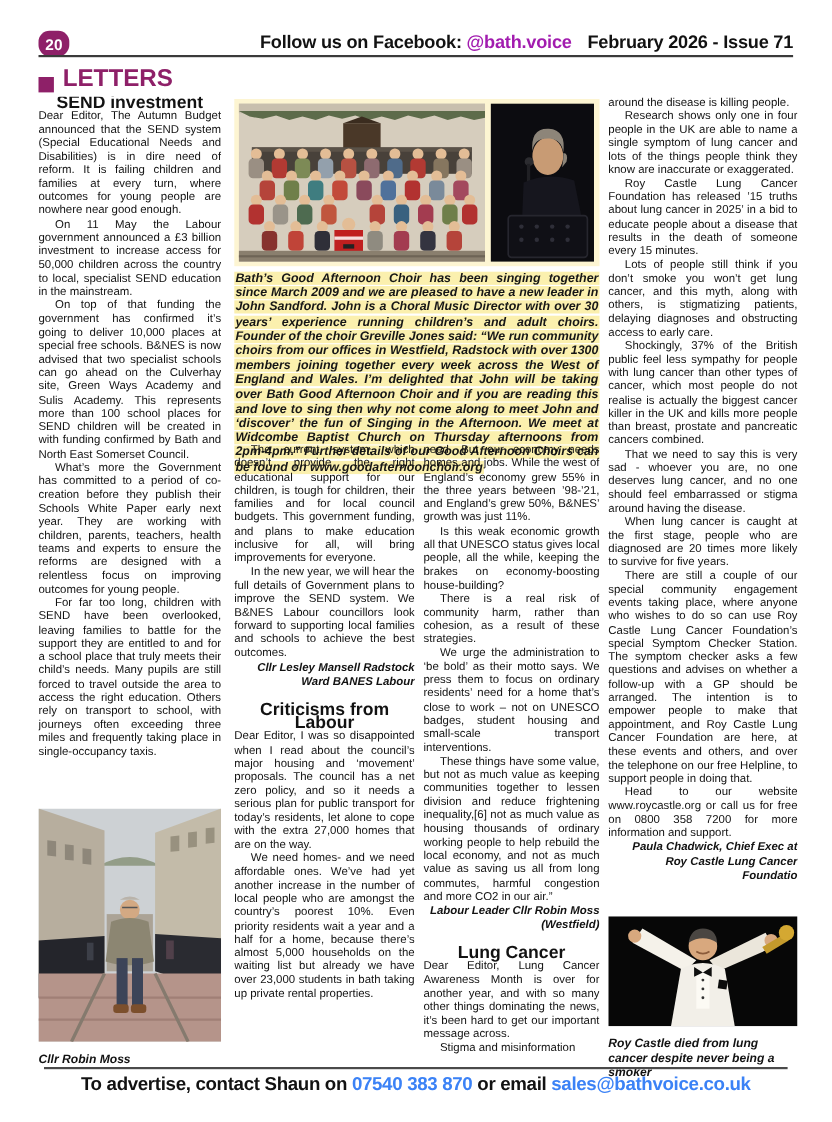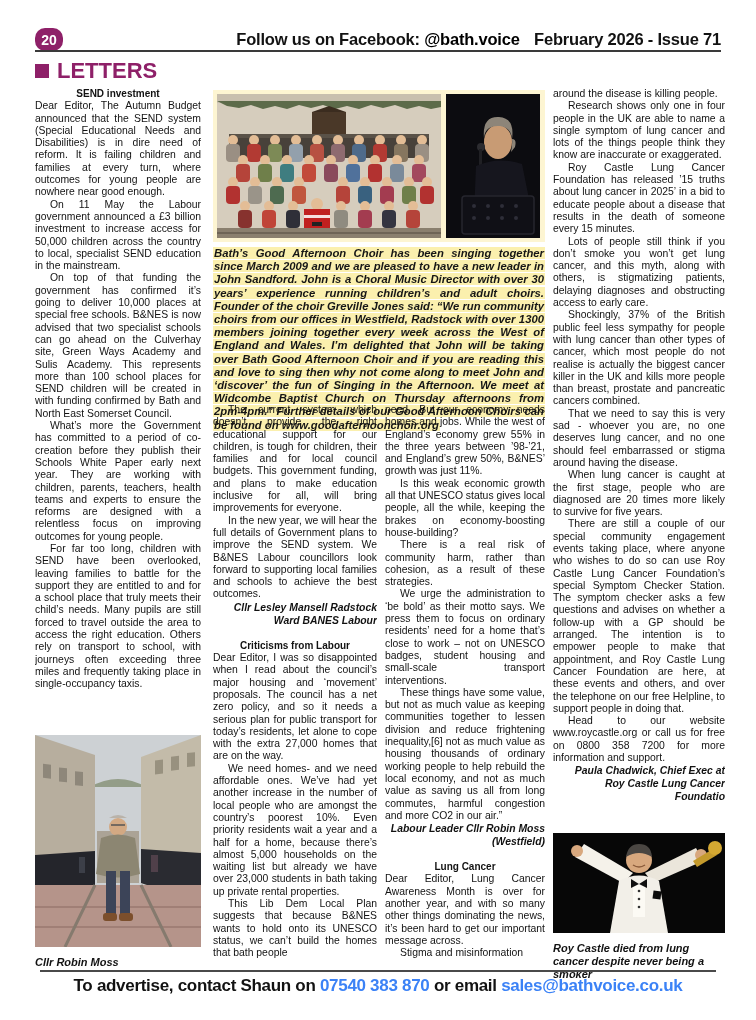--- a/index.html
+++ b/index.html
@@ -7,33 +7,33 @@
   body { font-family:"Liberation Sans", sans-serif; color:#121212; }
   .page { position:relative; width:756px; height:1020px; background:#fff; overflow:hidden; }
 
   
   .pagenum { position:absolute; left:35px; top:28px; width:28px; height:23px;
              background:#8e2068; color:#fff; font-weight:bold; font-size:14px;
              display:flex; align-items:center; justify-content:center;border-radius:10px; }
   .header-rule { position:absolute; left:35px; top:50px; width:686px; height:2px; background:#3a3a3a; }
   .fb-line { position:absolute; left:0; top:30px; width:756px; text-align:center;
              font-size:16.5px; font-weight:bold; letter-spacing:-0.2px; }
-  .fb-line .handle { color:#000000;margin-top:33px; }
+  .fb-line .handle { color:#a21caf;margin-top:33px; }
   .issue { position:absolute; right:35px; top:30px; font-size:16.5px; font-weight:bold; letter-spacing:-0.2px; }
 
   
-  .section-head { position:absolute; left:35px; top:58px; display:flex; align-items:center; gap:8px; }
+  .section-head { position:absolute; left:35px; top:58px; display:flex; align-items:flex-end; gap:8px; }
   .section-square { width:14px; height:14px; background:#8e2068; }
   .section-title { color:#8e2068; font-weight:bold; font-size:22px; letter-spacing:0px; }
 
   
   .col { position:absolute; font-size:10.4px; line-height:12.3px; text-align:justify; overflow:hidden; }
   .col p { text-indent:15px; }
   .col p.noindent { text-indent:0; }
-  .letter-title { font-weight:bold; text-align:center; font-size:10px; text-indent:0 !important; }
+  .letter-title { font-weight:bold; text-align:center; font-size:16px; text-indent:0 !important; }
   .letter-title.spaced { margin-top:13px; }
   .sig { font-weight:bold; font-style:italic; text-align:right; line-height:13px; }
   #col1 { left:35px;  top:88px;  width:166px; height:646px; }
   #col2 { left:213px; top:404px; width:164px; height:572px; }
   #col3 { left:385px; top:404px; width:160px; height:572px; }
   #col4 { left:553px; top:88px;  width:172px; height:744px; }
 
   
   .photo-block { position:absolute; left:213px; top:90px; width:332px; height:152px;
                  background:#fdf5d2; padding:4px; display:flex; gap:5px; }
@@ -159,21 +159,20 @@
 
   <div class="choir-caption"><span>Bath’s Good Afternoon Choir has been singing together since March 2009 and we are pleased to have a new leader in John Sandford. John is a Choral Music Director with over 30 years’ experience running children’s and adult choirs. Founder of the choir Greville Jones said: “We run community choirs from our offices in Westfield, Radstock with over 1300 members joining together every week across the West of England and Wales. I’m delighted that John will be taking over Bath Good Afternoon Choir and if you are reading this and love to sing then why not come along to meet John and ‘discover’ the fun of Singing in the Afternoon. We meet at Widcombe Baptist Church on Thursday afternoons from 2pm-4pm.” Further details of our Good Afternoon Choirs can be found on www.goodafternoonchoir.org</span></div>
 
   <div class="col" id="col2">
     <p>The current system, which doesn’t provide the right educational support for our children, is tough for children, their families and for local council budgets. This government funding, and plans to make education inclusive for all, will bring improvements for everyone.</p>
     <p>In the new year, we will hear the full details of Government plans to improve the SEND system.  We B&amp;NES Labour councillors look forward to supporting local families and schools to achieve the best outcomes.</p>
     <div class="sig"><span>Cllr Lesley Mansell Radstock</span><br><span>Ward BANES Labour</span></div>
     <div class="letter-title spaced">Criticisms from Labour</div>
     <p class="noindent">Dear Editor, I was so disappointed when I read about the council’s major housing and ‘movement’ proposals. The council has a net zero policy, and so it needs a serious plan for public transport for today’s residents, let alone to cope with the extra 27,000 homes that are on the way.</p>
     <p>We need homes- and we need affordable ones. We’ve had yet another increase in the number of local people who are amongst the country’s poorest 10%. Even priority residents wait a year and a half for a home, because there’s almost 5,000 households on the waiting list but already we have over 23,000 students in bath taking up private rental properties.</p>
-    <p>This Lib Dem Local Plan suggests that because B&amp;NES wants to hold onto its UNESCO status, we can’t build the homes that bath people</p>
   </div>
 
   <div class="col" id="col3">
     <p class="noindent">need. But our economy needs homes and jobs.  While the west of England’s economy grew 55% in the three years between ’98-’21, and England’s grew 50%, B&amp;NES’ growth was just 11%.</p>
     <p>Is this weak economic growth all that UNESCO status gives local people, all the while, keeping the brakes on economy-boosting house-building?</p>
     <p>There is a real risk of community harm, rather than cohesion, as a result of these strategies.</p>
     <p>We urge the administration to ‘be bold’ as their motto says. We press them to focus on ordinary residents’ need for a home that’s close to work – not on UNESCO badges, student housing and small-scale transport interventions.</p>
     <p>These things have some value, but not as much value as keeping communities together to lessen division and reduce frightening inequality,[6] not as much value as housing thousands of ordinary working people to help rebuild the local economy, and not as much value as saving us all from long commutes, harmful congestion and more CO2 in our air.”</p>
     <div class="sig"><span>Labour Leader Cllr Robin Moss</span><br><span>(Westfield)</span></div>
     <div class="letter-title spaced">Lung Cancer</div>

